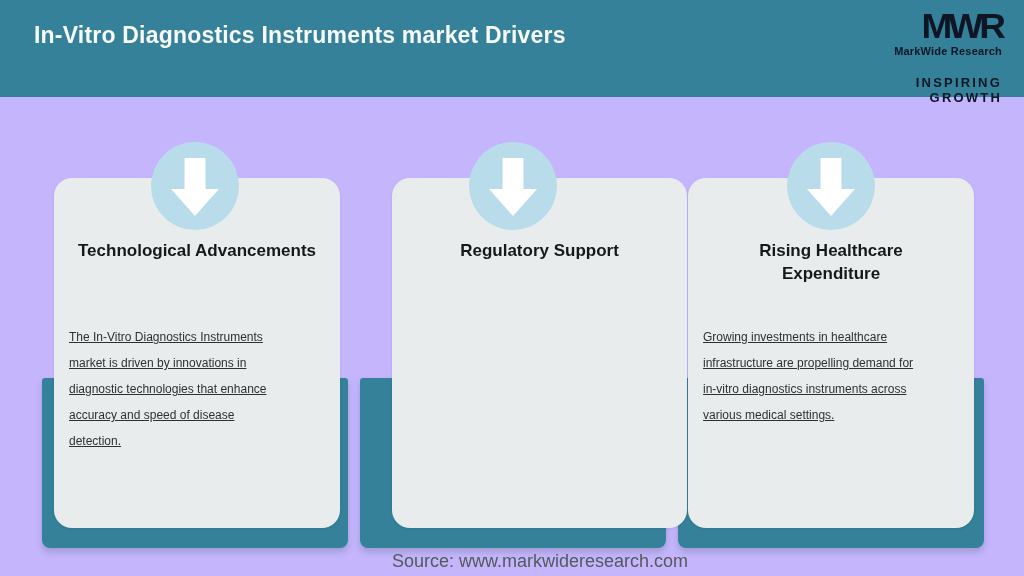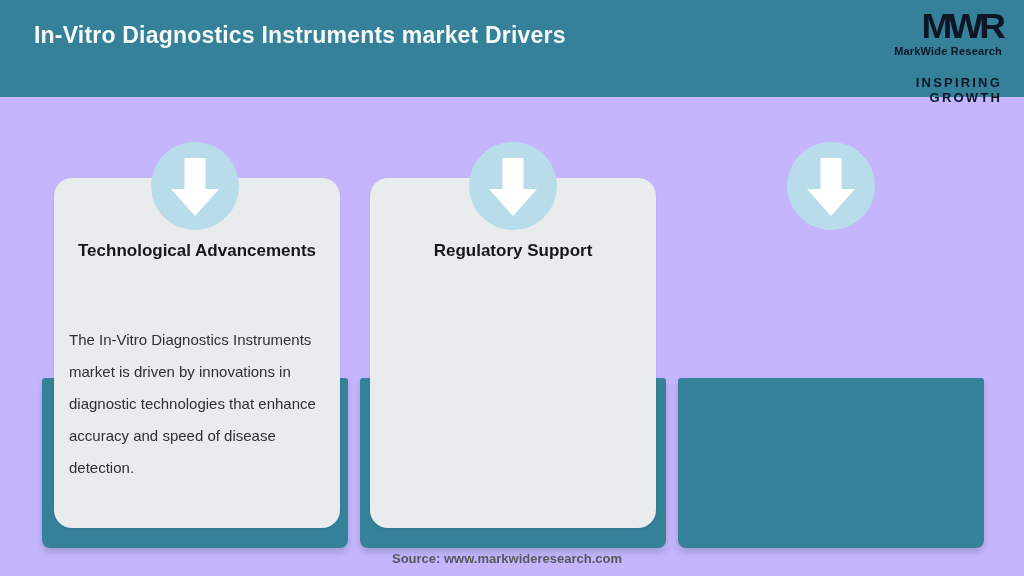--- a/index.html
+++ b/index.html
@@ -24,40 +24,40 @@
   .tray{
     position:absolute;top:378px;width:306px;height:170px;background:#348199;
     border-radius:3px 3px 8px 8px;box-shadow:0 4px 6px rgba(60,80,90,.25);
   }
   .tray-0{left:42px;} .tray-1{left:360px;} .tray-2{left:678px;}
   
   .card{
     position:absolute;top:178px;width:286px;height:350px;background:#e9eced;
     border-radius:18px;box-shadow:0 1px 3px rgba(0,0,0,.08);
   }
-  .card-0{left:54px;} .card-1{left:370px;} .card-2{left:688px;}
+  .card-0{left:54px;} .card-1{left:392px;padding-left:9px;} .card-2{left:688px;}
   .card-title{
     position:absolute;top:62px;left:10px;right:10px;margin:0;text-align:center;
     font-size:17px;font-weight:700;color:#15191c;line-height:1.35;white-space:pre-line;
   }
   .card-body{
     position:absolute;top:146px;left:15px;width:264px;margin:0;
-    font-size:15px;line-height:32px;color:#2e3133;white-space:pre-line;
+    font-size:12px;line-height:26px;color:#2e3133;white-space:pre-line;text-decoration:underline;
   }
   
   .circle{
     position:absolute;top:142px;width:88px;height:88px;border-radius:50%;
     background:#b9dcea;display:flex;align-items:center;justify-content:center;
   }
   .circle-0{left:151px;} .circle-1{left:469px;} .circle-2{left:787px;}
   .circle svg{display:block;}
   
   .source{
     position:absolute;left:392px;top:551px;
-    font-size:13px;font-weight:700;color:#55595c;
+    font-size:18px;font-weight:400;color:#55595c;
   }
   .disclaimer{
     position:absolute;right:12px;top:556px;
     font-size:9.5px;font-weight:400;color:#232628;
   }
 </style>
 </head>
 <body>
 
 <div class="stage">
@@ -79,20 +79,28 @@
     <h2 class="card-title">Technological Advancements</h2>
     <p class="card-body">The In-Vitro Diagnostics Instruments
 market is driven by innovations in
 diagnostic technologies that enhance
 accuracy and speed of disease
 detection.</p>
   </div>
   <div class="card card-1">
     <h2 class="card-title">Regulatory Support</h2>
   </div>
+  <div class="card card-2">
+    <h2 class="card-title">Rising Healthcare
+Expenditure</h2>
+    <p class="card-body">Growing investments in healthcare
+infrastructure are propelling demand for
+in-vitro diagnostics instruments across
+various medical settings.</p>
+  </div>
 
   <div class="circle circle-0">
     <svg width="88" height="88" viewBox="0 0 88 88">
       <path d="M33.5 16 H54.5 V47 H68 L44 74 L20 47 H33.5 Z" fill="#ffffff"></path>
     </svg>
   </div>
   <div class="circle circle-1">
     <svg width="88" height="88" viewBox="0 0 88 88">
       <path d="M33.5 16 H54.5 V47 H68 L44 74 L20 47 H33.5 Z" fill="#ffffff"></path>
     </svg>

